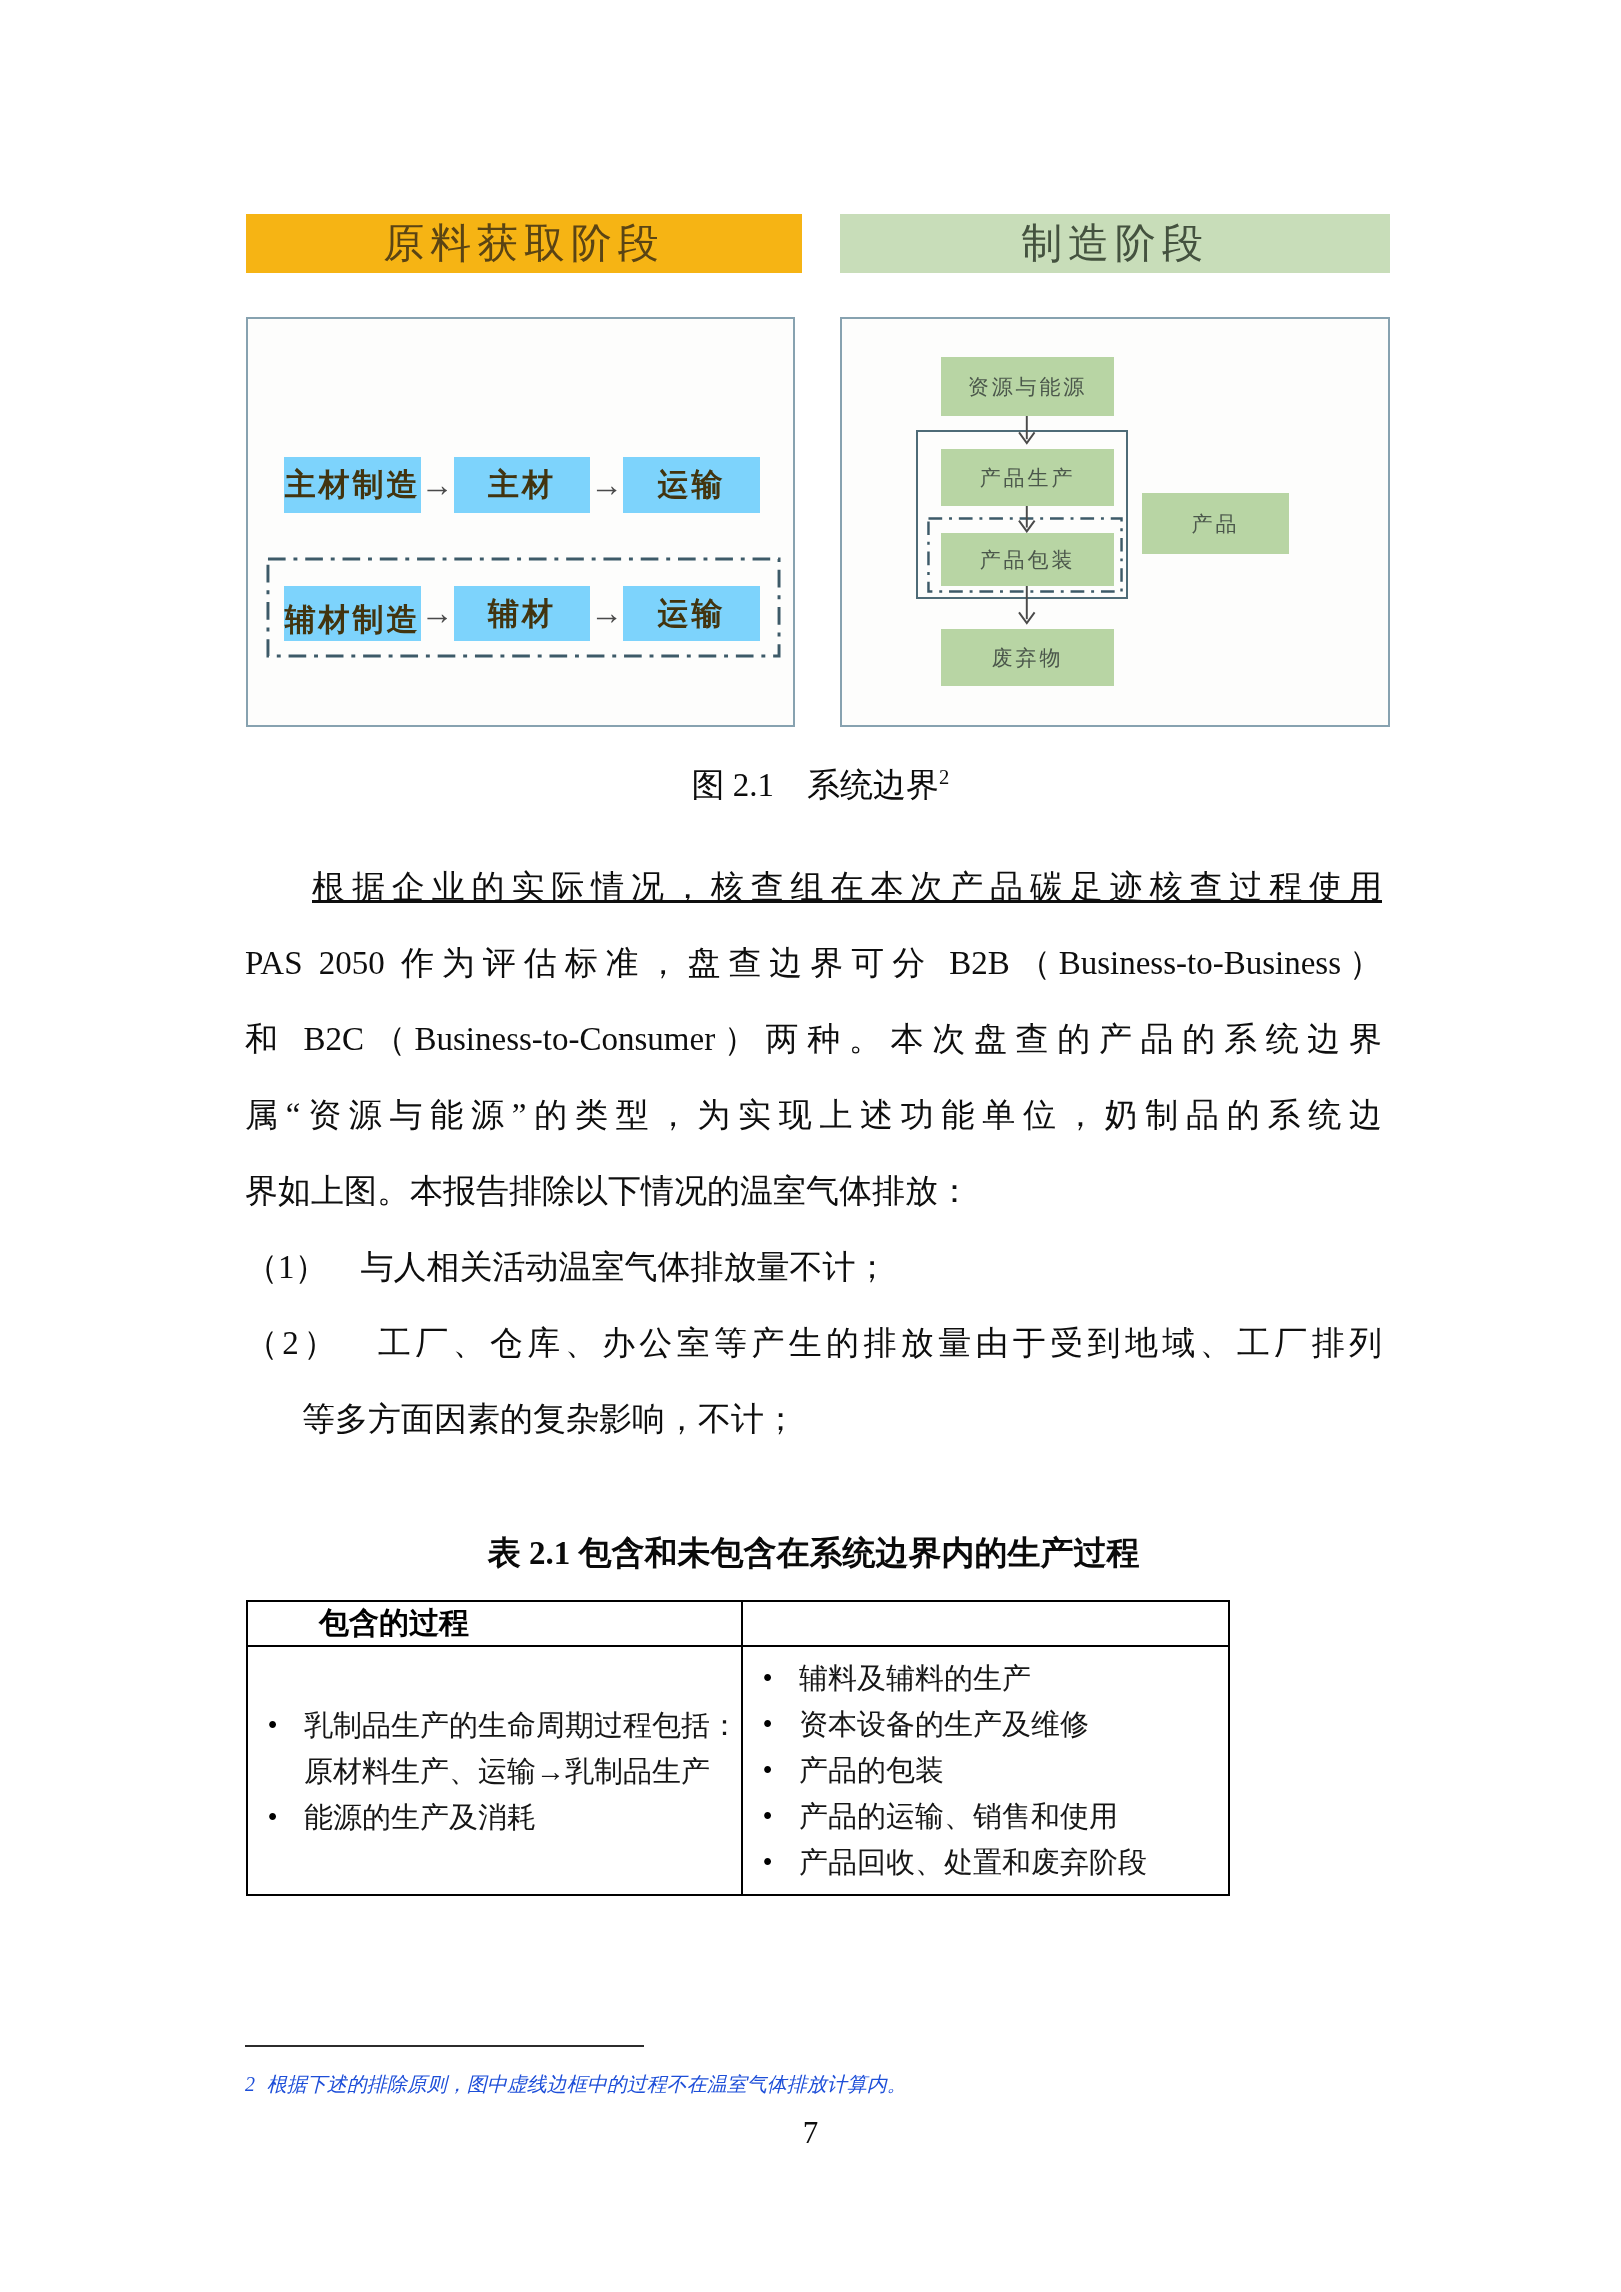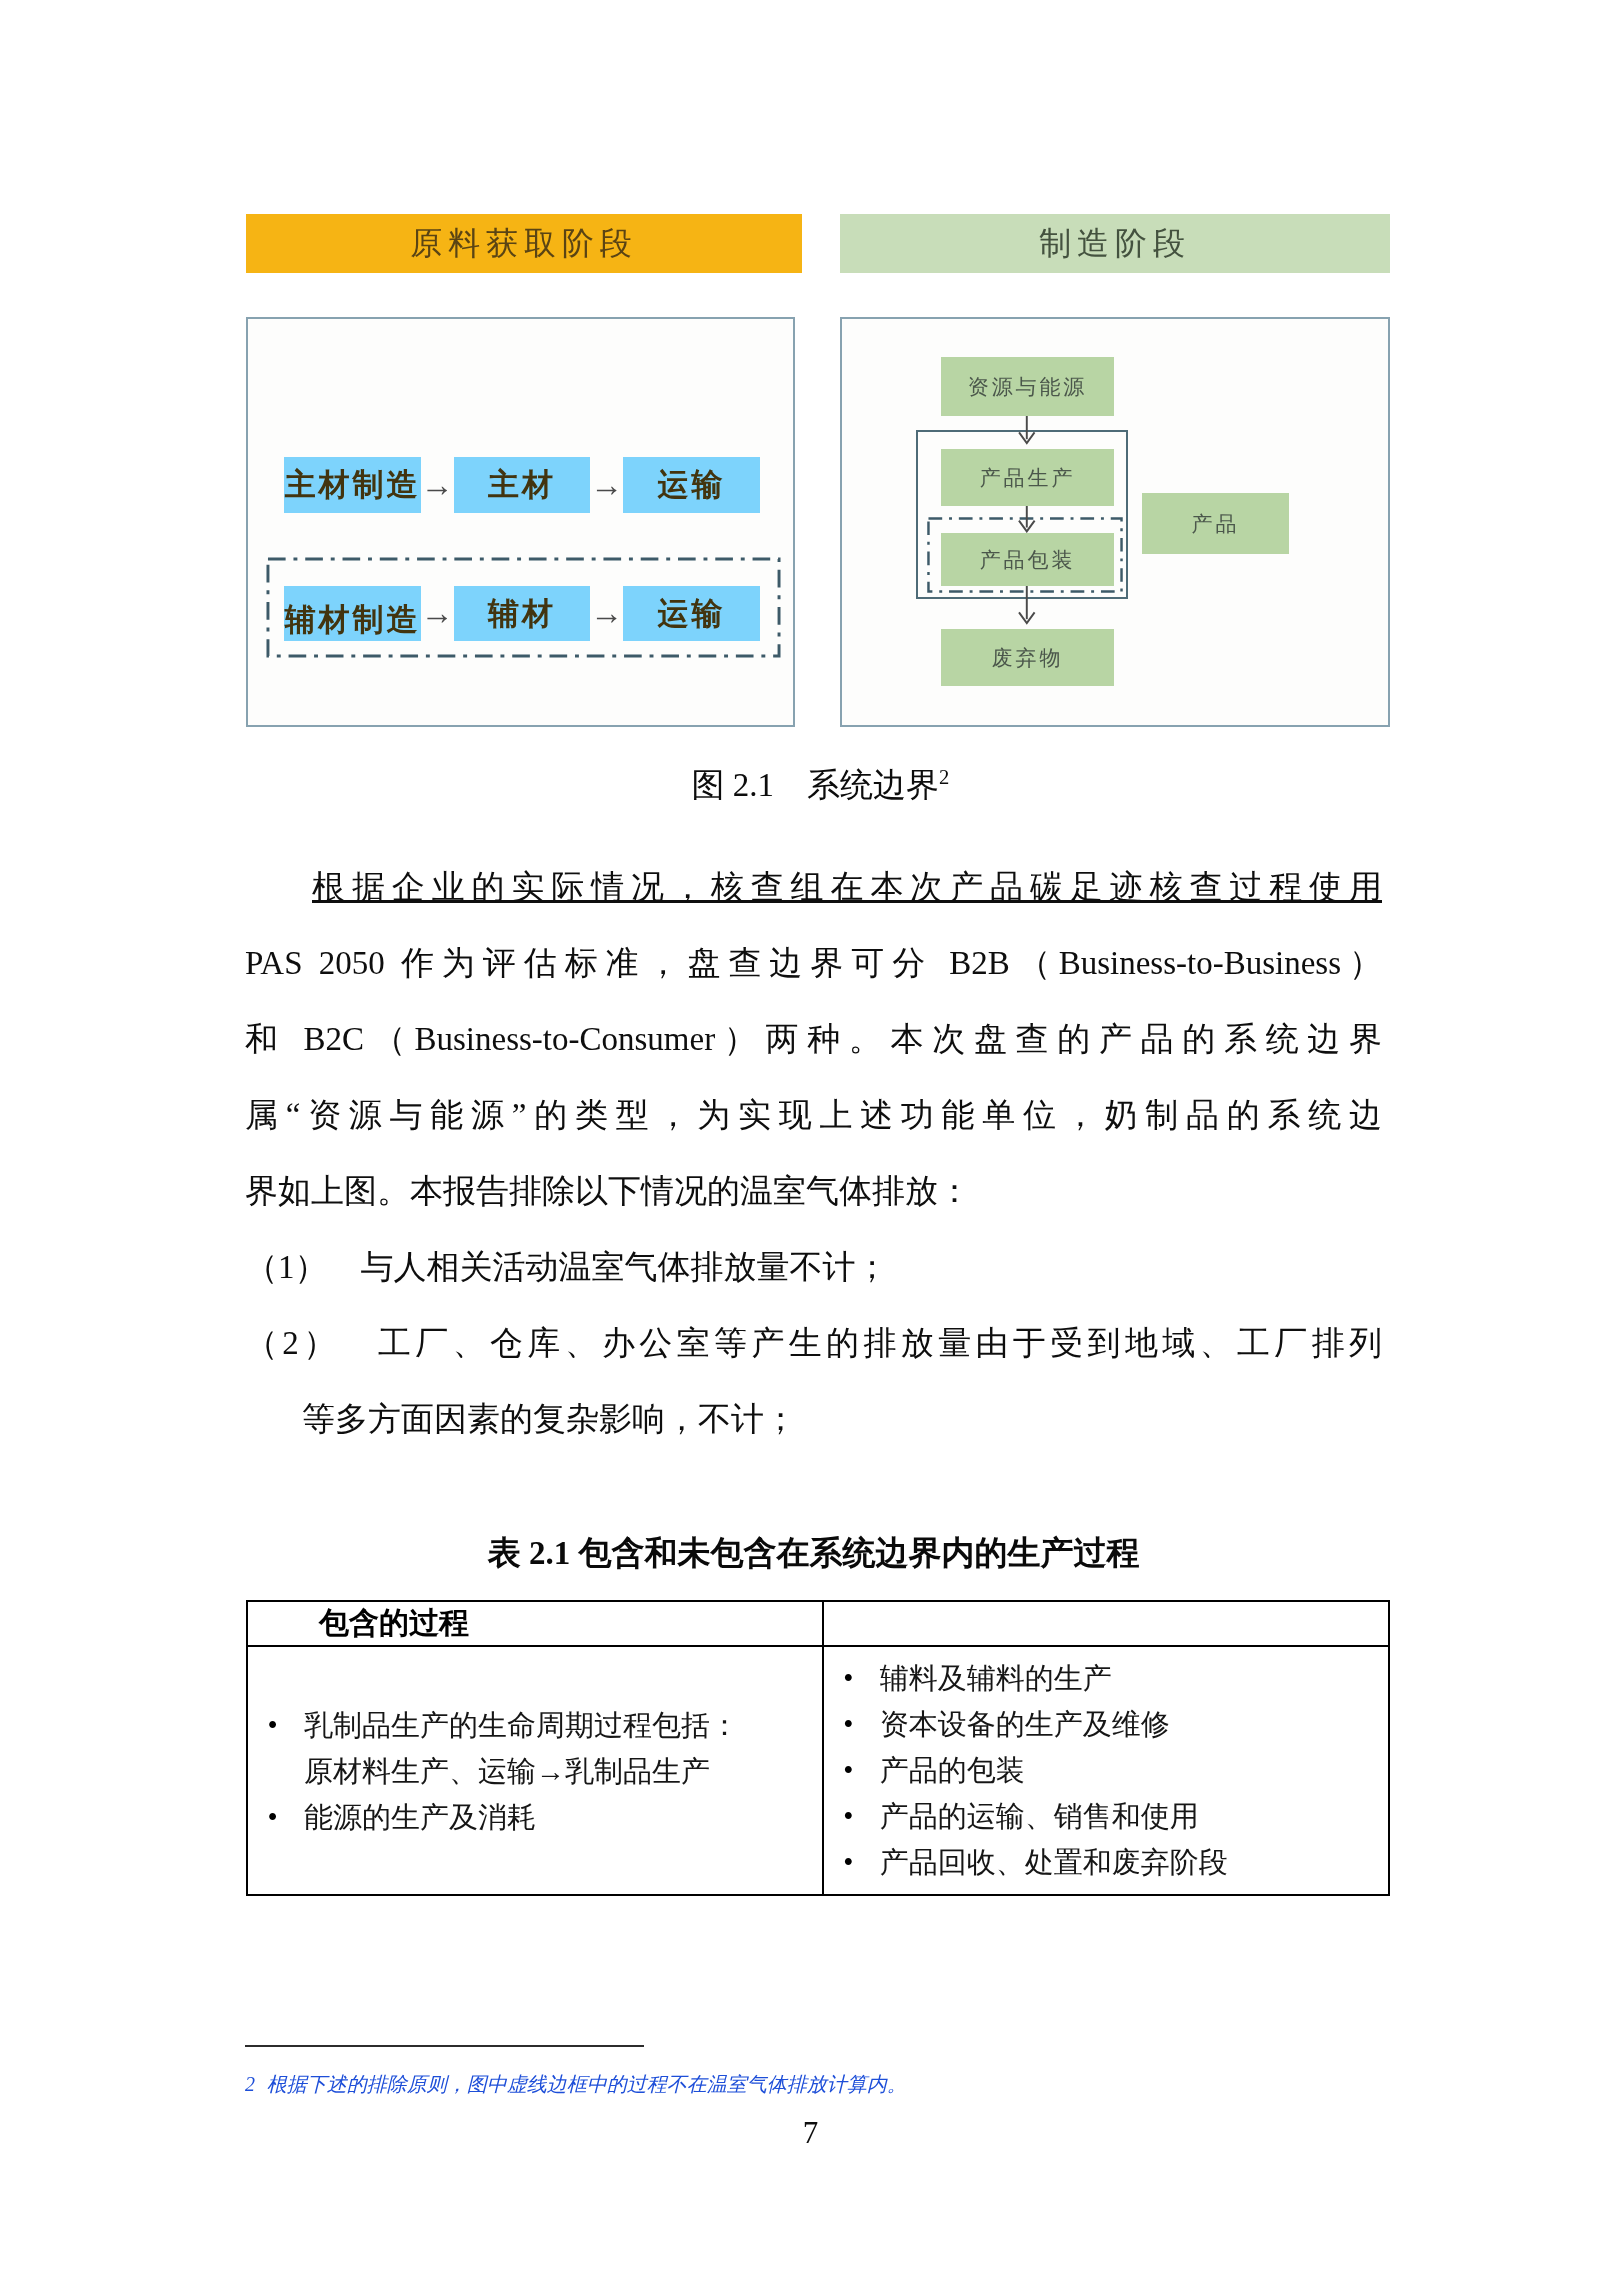--- a/index.html
+++ b/index.html
@@ -8,21 +8,21 @@
     position:relative; width:1621px; height:2293px; margin:0 auto;
     background:#ffffff; overflow:hidden;
     font-family:"Liberation Serif","DejaVu Serif",serif;
     color:#111;
   }
   .abs { position:absolute; }
 
   
   .stage-bar {
     display:flex; align-items:center; justify-content:center;
-    font-size:32px; letter-spacing:5.9px;
+    font-size:41px; letter-spacing:5.9px;
   }
   .stage-bar.orange { background:#F6B414; color:#5a4414; }
   .stage-bar.green  { background:#C8DDB9; color:#44523f; }
 
   
   .panel { border:2px solid #87a2b0; background:#fdfdfc; }
 
   .node {
     display:flex; align-items:center; justify-content:center;
     text-align:center;
@@ -58,21 +58,21 @@
   .line.full { text-align:justify; text-align-last:justify; -moz-text-align-last:justify; }
   .line.ind2 { text-indent:67px;text-decoration:underline; }
   .line.ind1 { padding-left:57px; }
 
   
   .tbl-title {
     left:245px; top:1531px; width:1137px; height:49px;
     text-align:center; font-size:33px; font-weight:bold; color:#0a0a0a;
   }
   .tbl {
-    left:246px; top:1600px; width:1144px;
+    left:246px; top:1600px; width:984px;
     border:2.9px solid #000; background:#fff;
   }
   .tbl-head { display:flex; border-bottom:2.9px solid #000; height:45px; }
   .tbl-body { display:flex; height:247px; }
   .col-l { width:50.5%; border-right:2px solid #000; }
   .col-r { width:49.5%; }
   .th {
     font-weight:bold; font-size:30px; line-height:42px;
     padding-left:71px; color:#000;
   }

